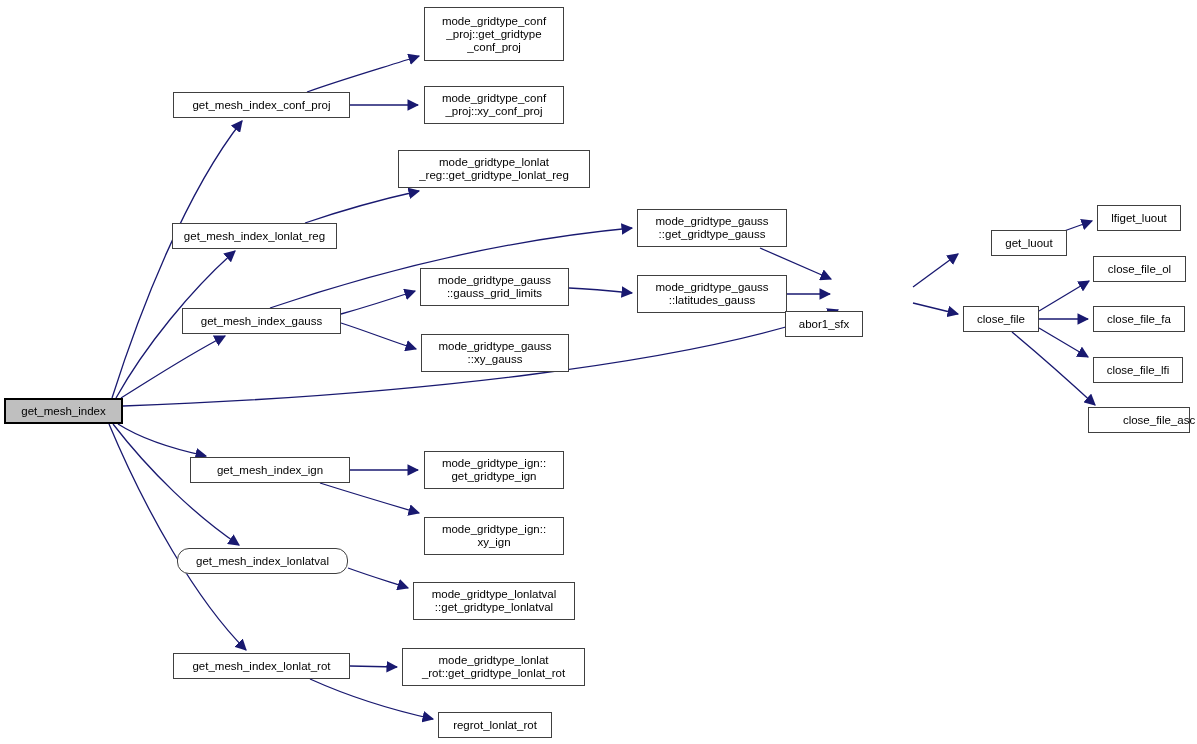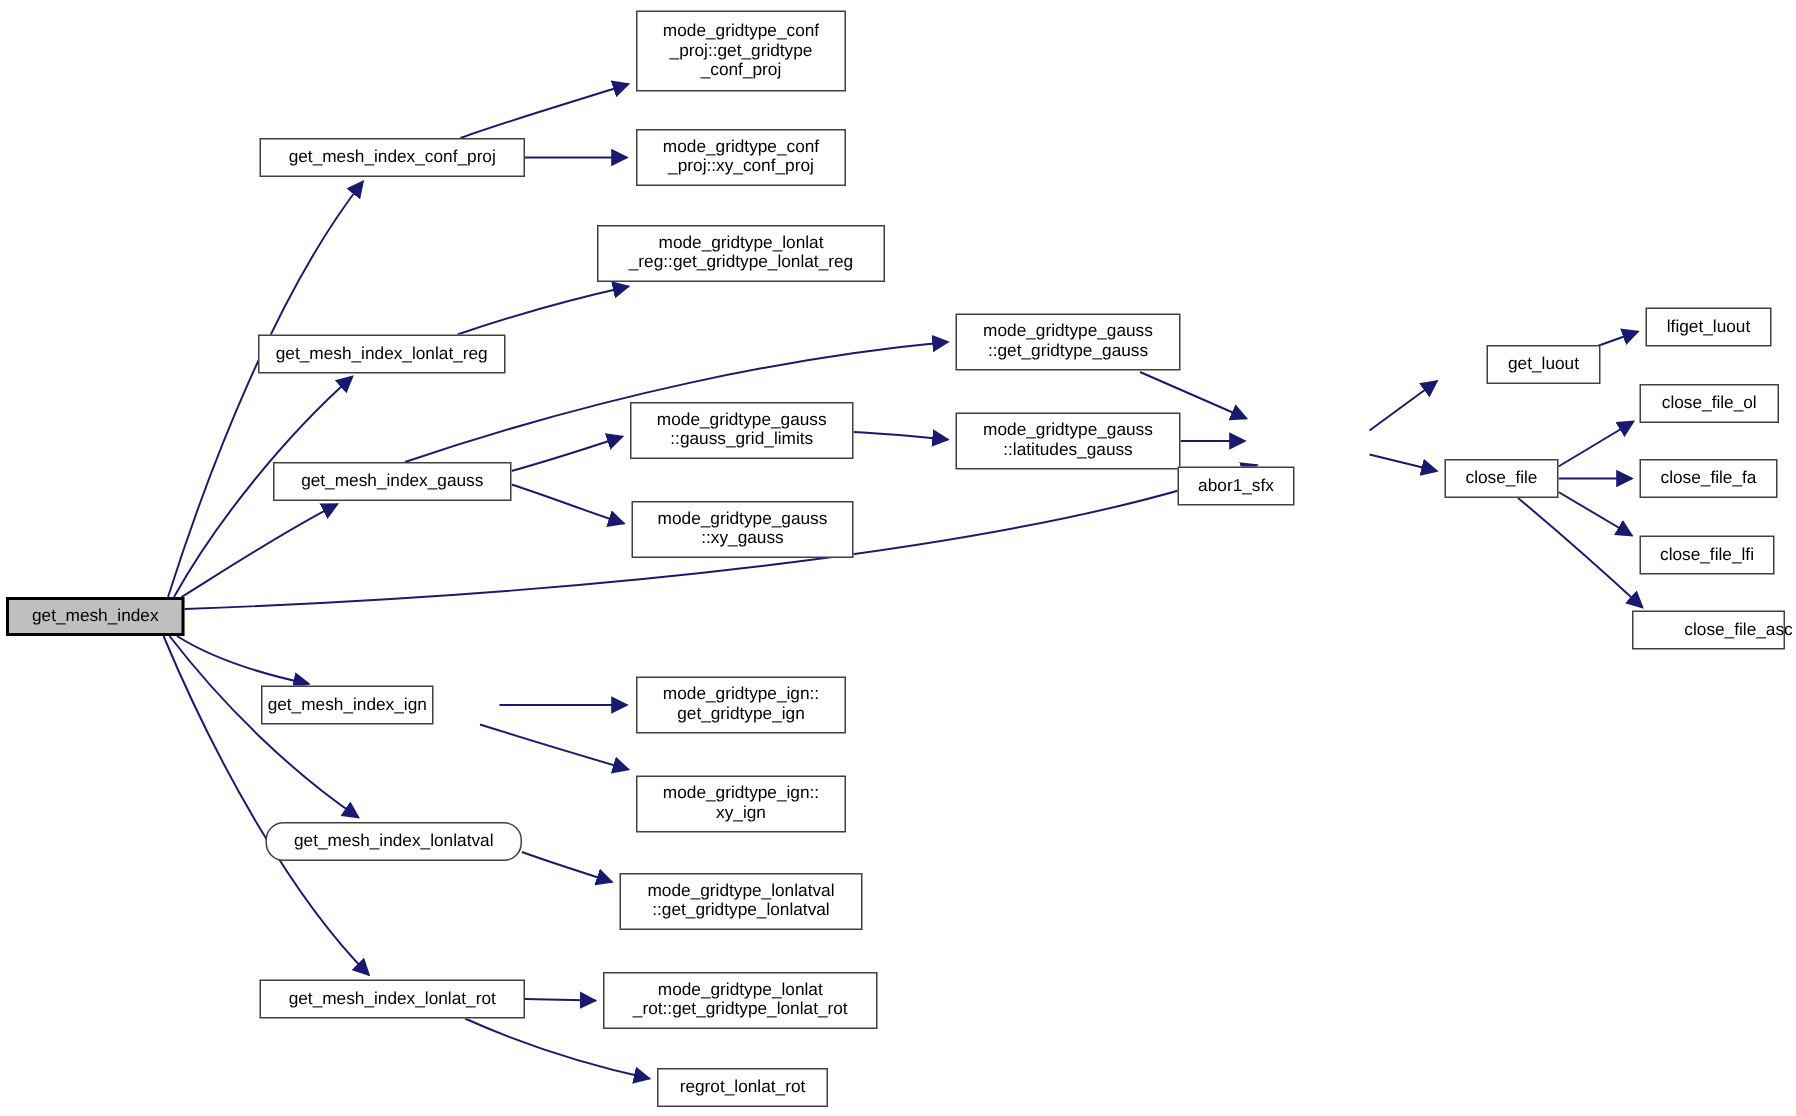--- a/index.html
+++ b/index.html
@@ -96,21 +96,21 @@
     </div>
     <div class="node" style="left: 173px; top: 92px; width: 177px; height: 26px;">
       <div class="node-line">get_mesh_index_conf_proj</div>
     </div>
     <div class="node" style="left: 172px; top: 223px; width: 165px; height: 26px;">
       <div class="node-line">get_mesh_index_lonlat_reg</div>
     </div>
     <div class="node" style="left: 182px; top: 308px; width: 159px; height: 26px;">
       <div class="node-line">get_mesh_index_gauss</div>
     </div>
-    <div class="node" style="left: 174px; top: 457px; width: 115px; height: 26px;">
+    <div class="node" style="left: 190px; top: 457px; width: 160px; height: 26px;">
       <div class="node-line">get_mesh_index_ign</div>
     </div>
     <div class="node" style="left: 177px; top: 548px; width: 171px; height: 26px; border-radius: 12px;">
       <div class="node-line">get_mesh_index_lonlatval</div>
     </div>
     <div class="node" style="left: 173px; top: 653px; width: 177px; height: 26px;">
       <div class="node-line">get_mesh_index_lonlat_rot</div>
     </div>
     <div class="node" style="left: 424px; top: 7px; width: 140px; height: 54px;">
       <div class="node-line">mode_gridtype_conf</div>

